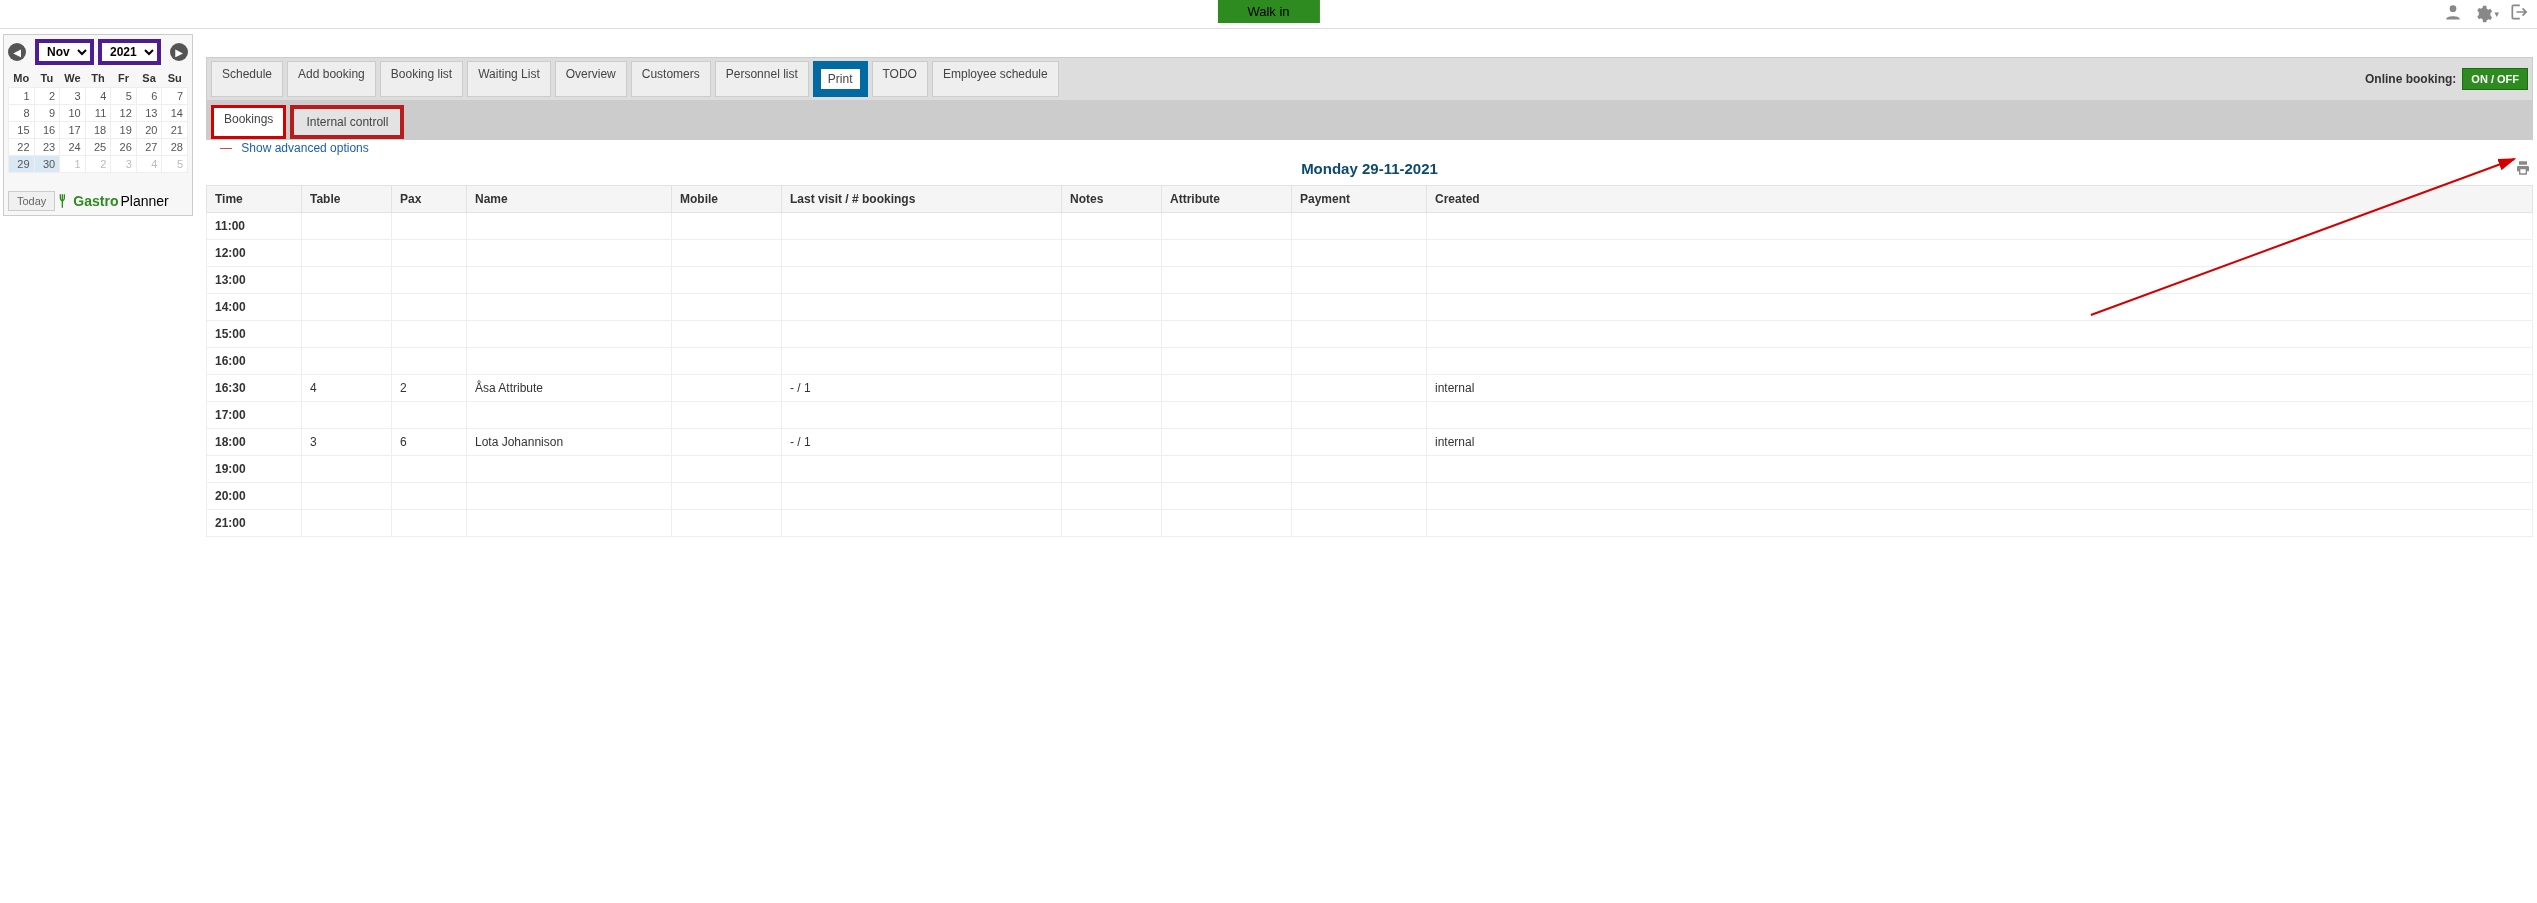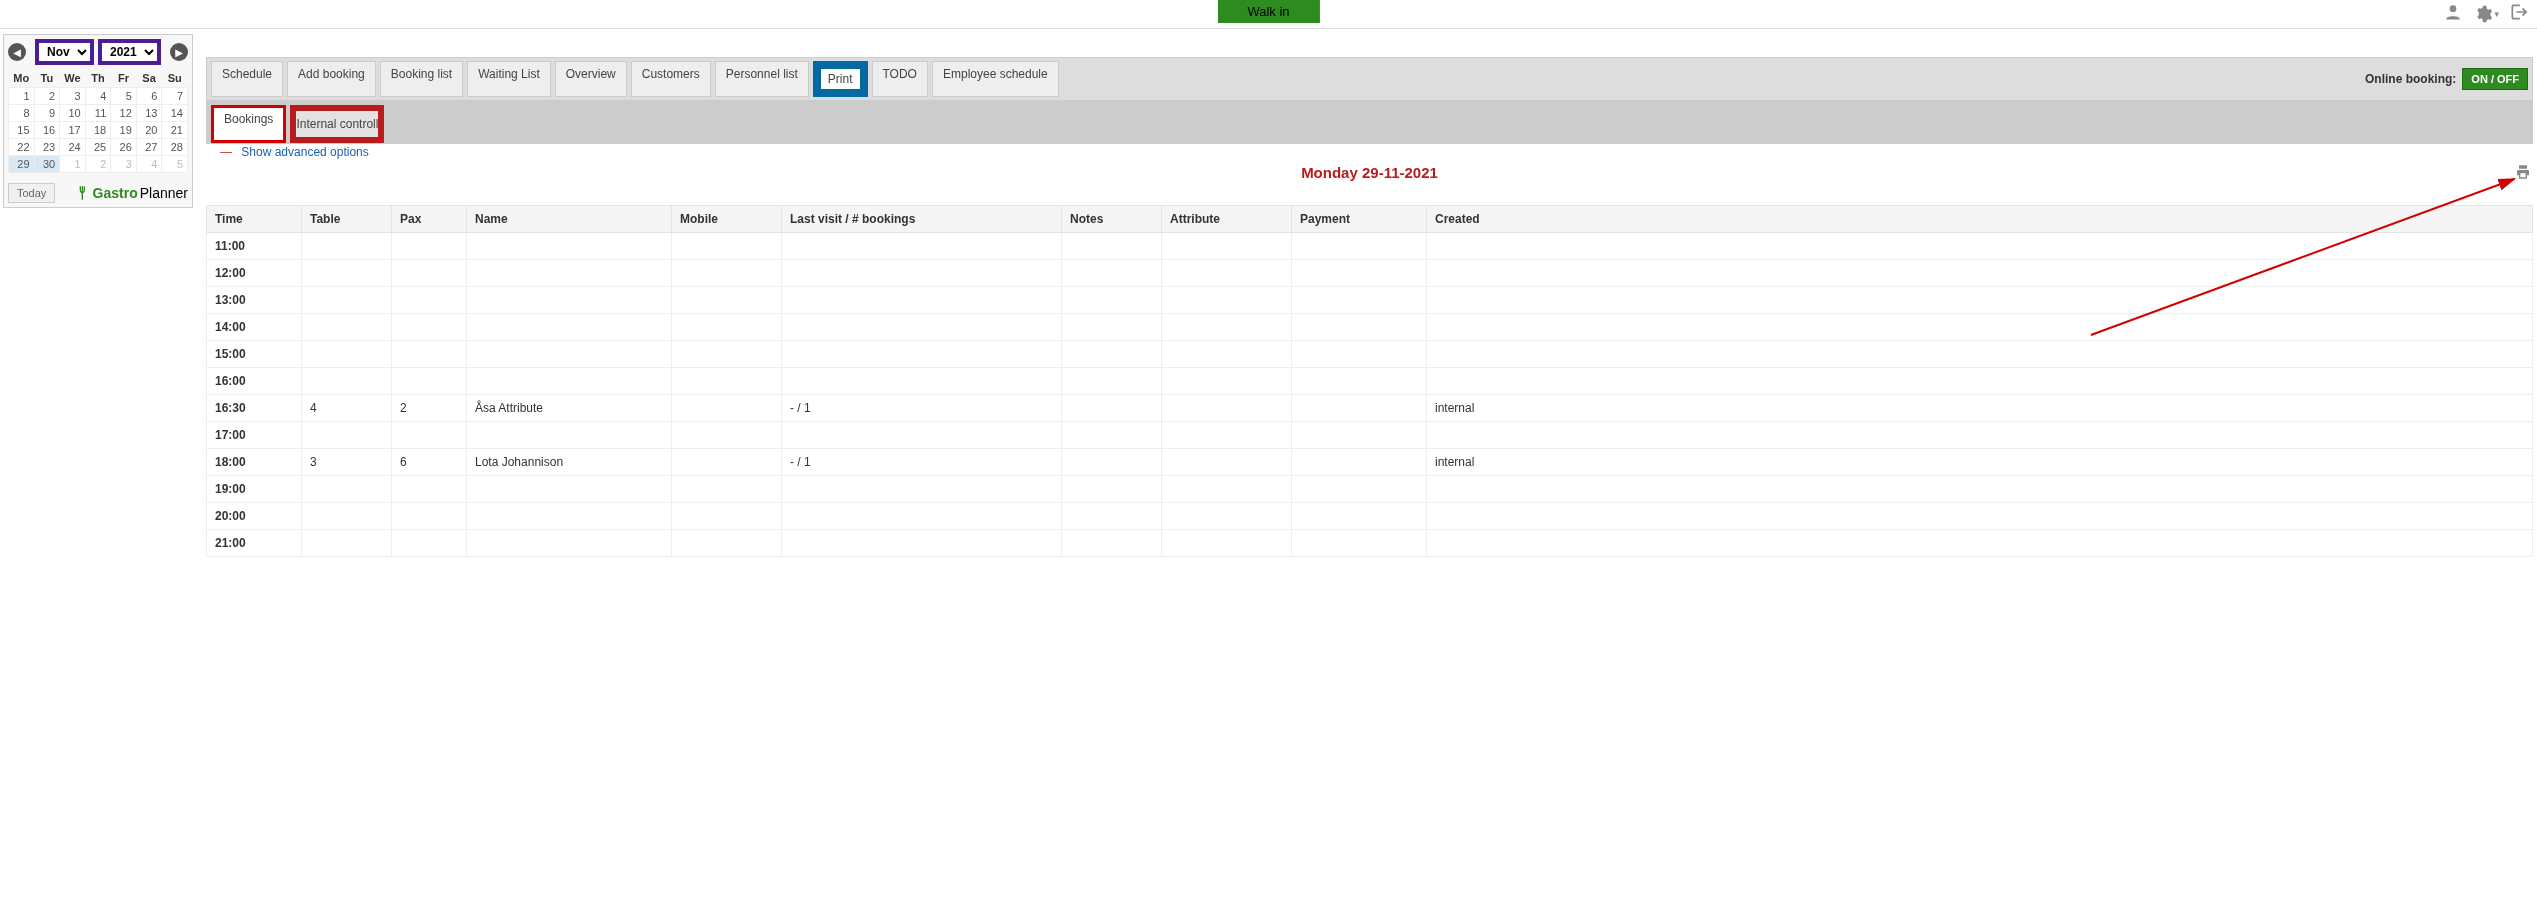--- a/index.html
+++ b/index.html
@@ -69,22 +69,22 @@
   .cal-grid td {
     text-align:right; font-size:11px;
     padding:2px 4px;
     color:#555;
     border:1px solid #eee;
     background:#fff;
   }
   .cal-grid td.other { color:#bbb; }
   .cal-grid td.sel { background:#d9e8f5; }
   .cal-footer {
-    display:flex; justify-content:space-between; align-items:center;
-    margin-top:10px;
+    display:flex; align-items:center;
+    margin-top:18px;
   }
   .today-btn {
     font-size:11px; padding:3px 8px;
     border:1px solid #ccc; background:#f0f0f0; color:#666;
   }
   .gp-logo { color:#2e8b1f; font-weight:bold; font-size:14px; display:flex; align-items:center; gap:2px;}
   .gp-logo .thin{ font-weight:normal; color:#000000;}
   
   .main-tabs-wrap{
     background:#ddd;
@@ -119,42 +119,42 @@
   }
   
   .sub-tabs-wrap{
     background:#ccc;
     padding:4px 4px 0 4px;
     display:flex; gap:4px;
     border-left:1px solid #ccc; border-right:1px solid #ccc; border-bottom:1px solid #ccc;
   }
   .sub-tab {
     background:#e3e3e3;
-    border:6px solid #b91c1c;
-    padding:6px 0;
+    border:4px solid #b91c1c;
+    padding:6px 12px;
     font-size:12px;
     color:#444;
   }
   .sub-tab.highlight {
     border:3px solid #d40000;
     background:#fff;
     padding:4px 10px;
   }
   .adv-opts{
     padding:1px 14px;
     font-size:12px;
   }
   .adv-opts .dash{ color:#c33; margin-right:6px;}
   .adv-opts a{ color:#1a5fb4; text-decoration:none;}
   .date-title{
     text-align:center;
-    color:#b91c1c;
+    color:#0c4a6e;
     font-weight:bold;
     font-size:15px;
-    margin:4px 0 24px;
+    margin:4px 0 8px;
     position:relative;
   }
   .print-icon{
     position:absolute; right:2px; top:0;
   }
   .print-icon svg{ width:16px; height:16px; fill:#888;}
   
   .booking-table{
     width:100%; border-collapse:collapse;
     table-layout:fixed;

